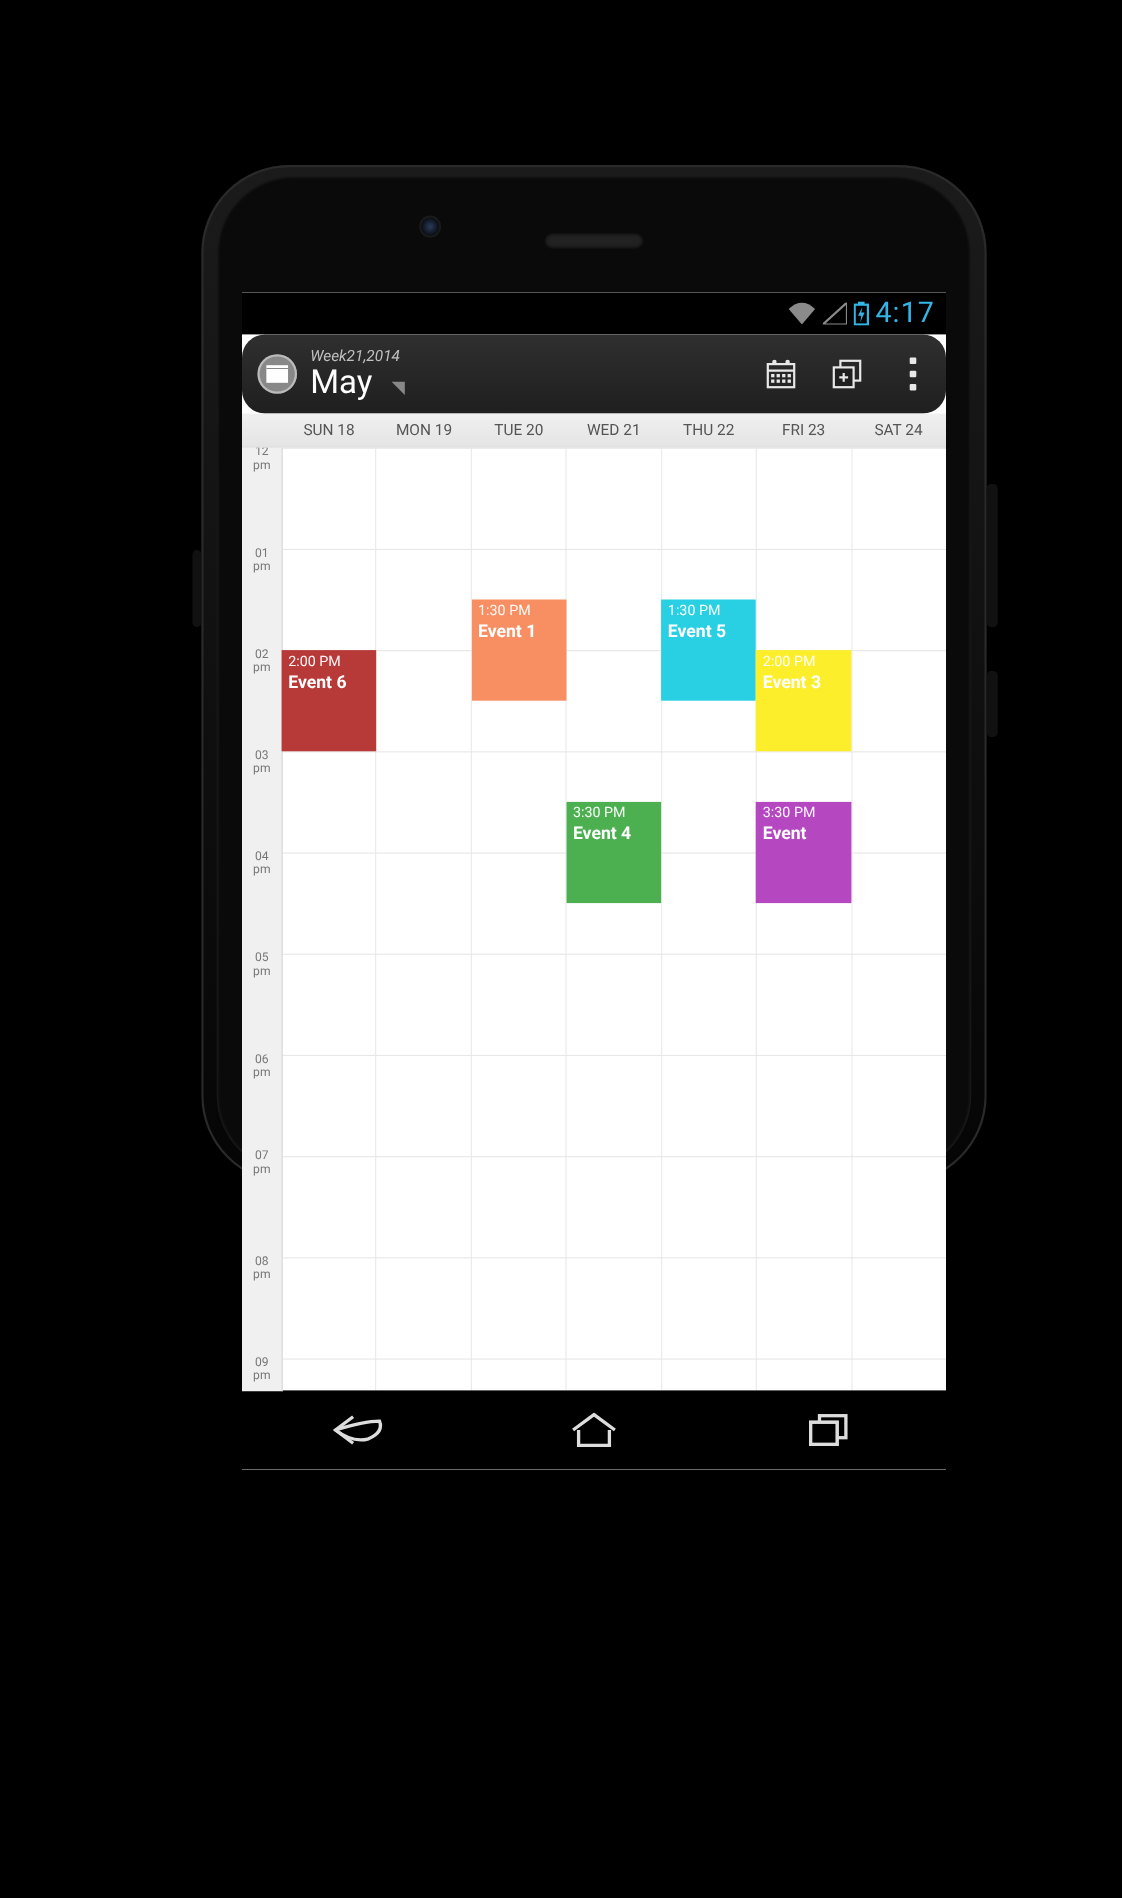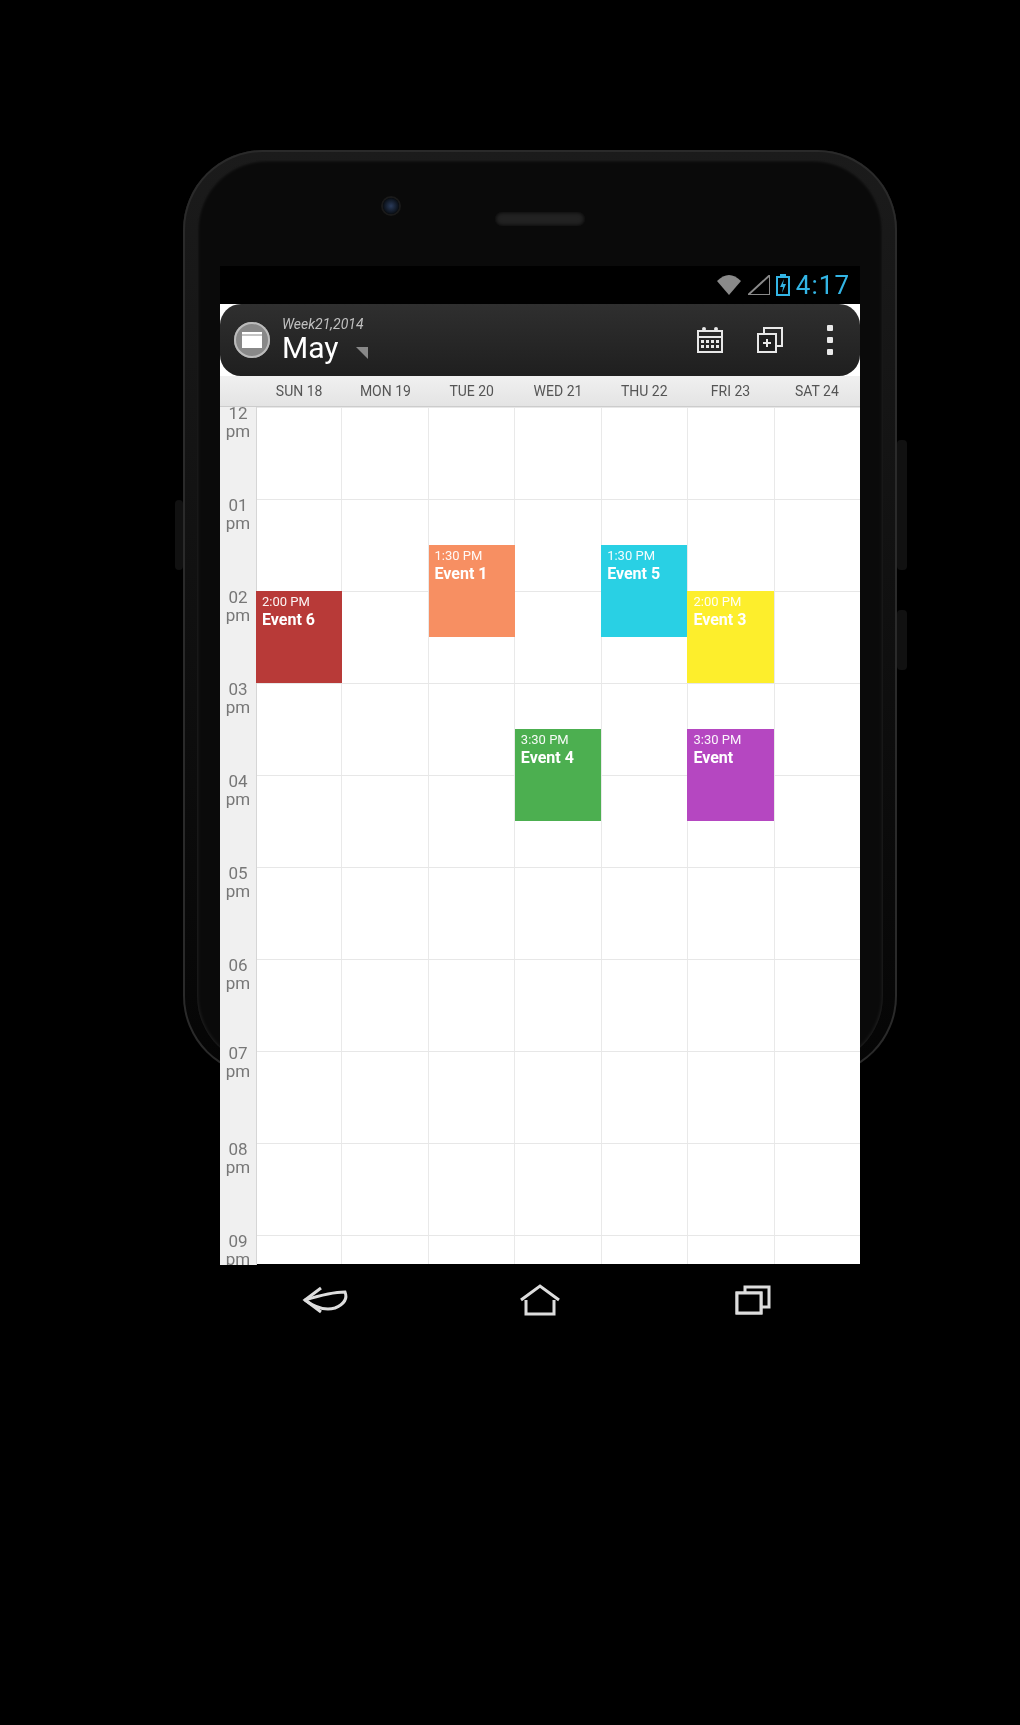--- a/index.html
+++ b/index.html
@@ -159,21 +159,21 @@
   .cal .gridcols .col { flex: 1; border-right: 1px solid #e9e9e9; }
   .cal .gridcols .col:last-child { border-right: none; }
   .cal .hourline {
     position: absolute; left: 0; right: 0; height: 0;
     border-top: 1px solid #e7e7e7;
     z-index: 0;
     pointer-events: none;
   }
   .cal .hourlabel {
     position: absolute; left: 0; width: 36px;
-    font-size: 17px; color: #777;
+    font-size: 11px; color: #777;
     text-align: center;
     line-height: 1.05;
     transform: translateY(-2px);
     z-index: 2;
   }
   .cal .hourlabel .ln { display: block; }
   .events {
     position: absolute; left: 36px; right: 0; top: 0; bottom: 0;
     z-index: 3;
   }

